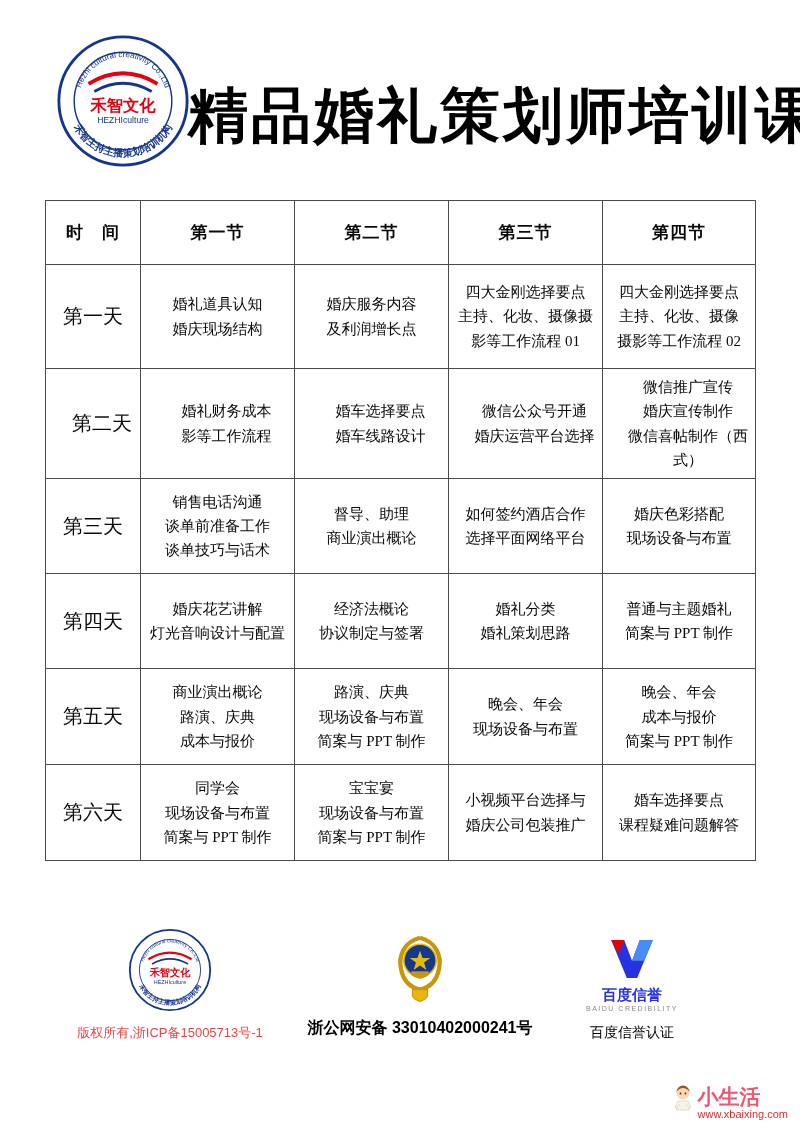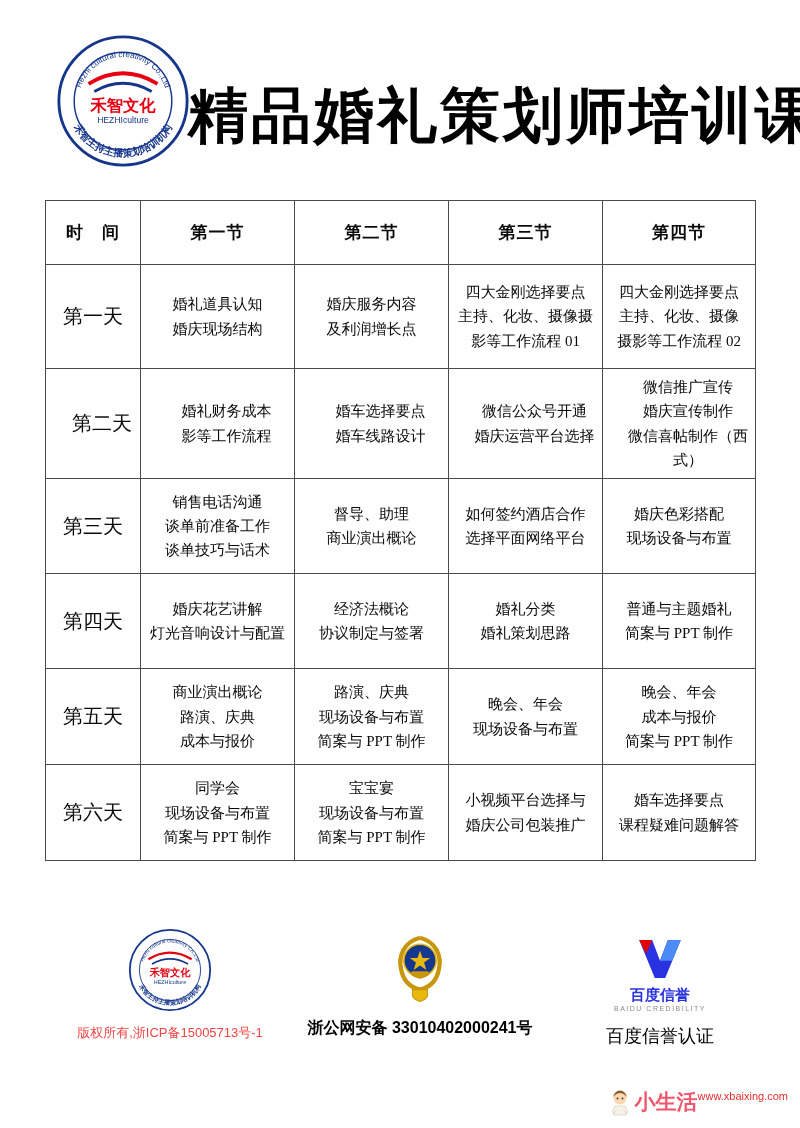--- a/index.html
+++ b/index.html
@@ -45,32 +45,32 @@
     margin-top:12px; font-size:13px; color:#ef4444;
     font-family:"Liberation Sans", sans-serif; white-space:nowrap;
   }
   .footer-center { position:absolute; left:300px; top:930px; width:240px; text-align:center; }
   .police-badge { width:54px; height:76px; margin:0 auto; }
   .police-badge svg { width:100%; height:100%; display:block; }
   .police-record-text {
     margin-top:12px; font-size:16px; font-weight:700; color:#000;
     font-family:"Liberation Sans", sans-serif; white-space:nowrap;
   }
-  .footer-right { position:absolute; left:580px; top:936px; width:160px; text-align:center; }
+  .footer-right { position:absolute; left:552px; top:936px; width:160px; text-align:center; }
   .baidu-logo { width:52px; height:46px; margin:0 auto; }
   .baidu-logo svg { width:100%; height:100%; display:block; }
   .baidu-name { margin-top:4px; font-size:15px; font-weight:700; color:#2932e1; font-family:"Liberation Sans", sans-serif; }
   .baidu-sub { font-size:7px; letter-spacing:1.5px; color:#8a8a8a; font-family:"Liberation Sans", sans-serif; }
-  .baidu-cert { margin-top:12px; font-size:18px; color:#000; font-family:"Liberation Sans", sans-serif; }
+  .baidu-cert { margin-top:12px; font-size:14px; color:#000; font-family:"Liberation Sans", sans-serif; }
 
   
   .watermark { position:absolute; right:12px; bottom:8px; display:flex; align-items:flex-start; gap:4px; }
   .wm-icon { width:22px; height:30px; }
   .wm-icon svg { width:100%; height:100%; display:block; }
-  .wm-text { display:flex; flex-direction:row; line-height:1.1; }
+  .wm-text { display:flex; flex-direction:column; line-height:1.1; }
   .wm-name { color:#f0566e; font-size:21px; font-weight:700; font-family:"Liberation Sans", sans-serif; }
   .wm-url { color:#e42b2b; font-size:11px; font-family:"Liberation Sans", sans-serif; }
 </style>
 </head>
 <body>
 
 <div class="page">
 
   <div class="top-logo">
     <svg viewBox="0 0 140 140">

